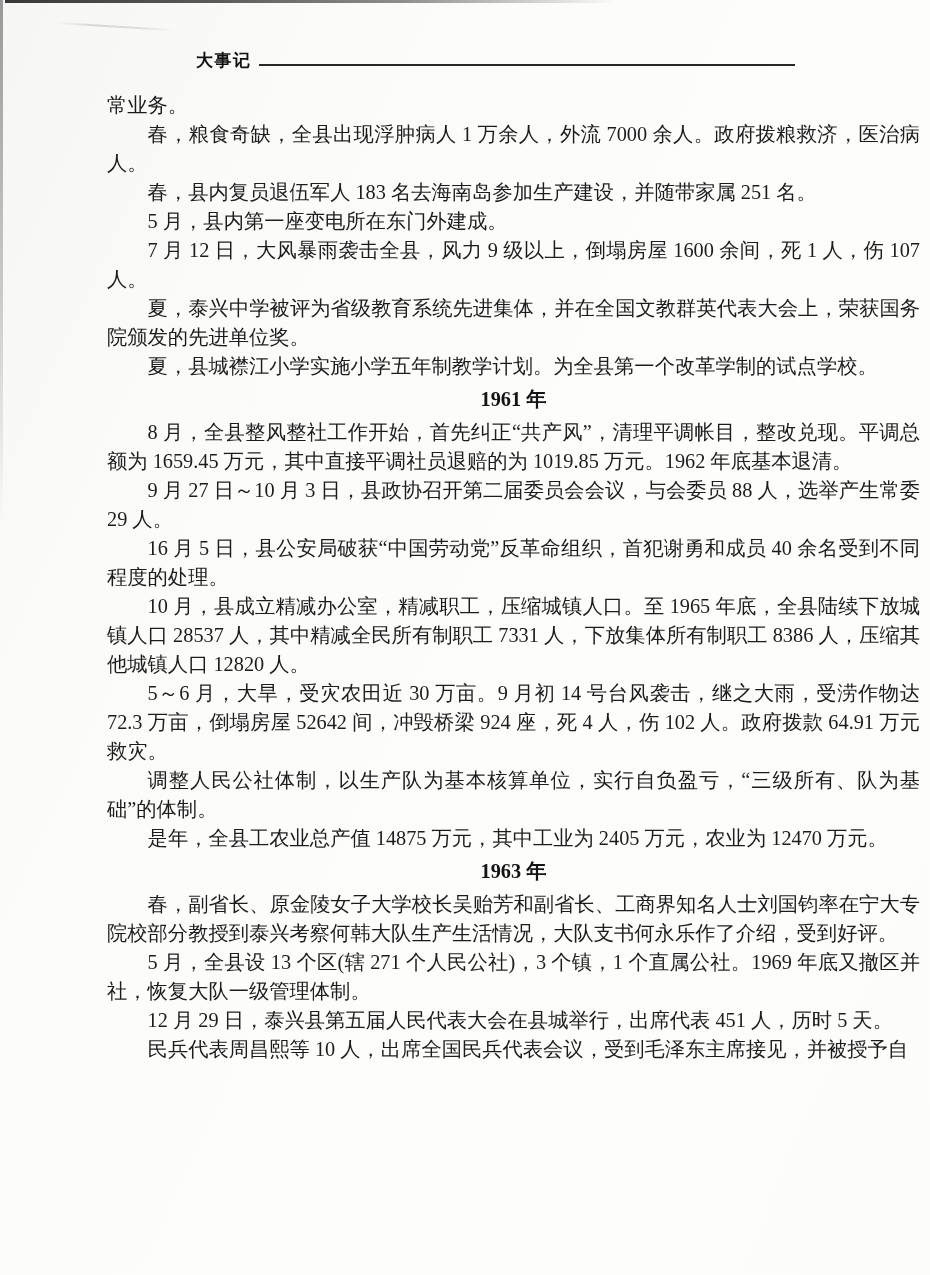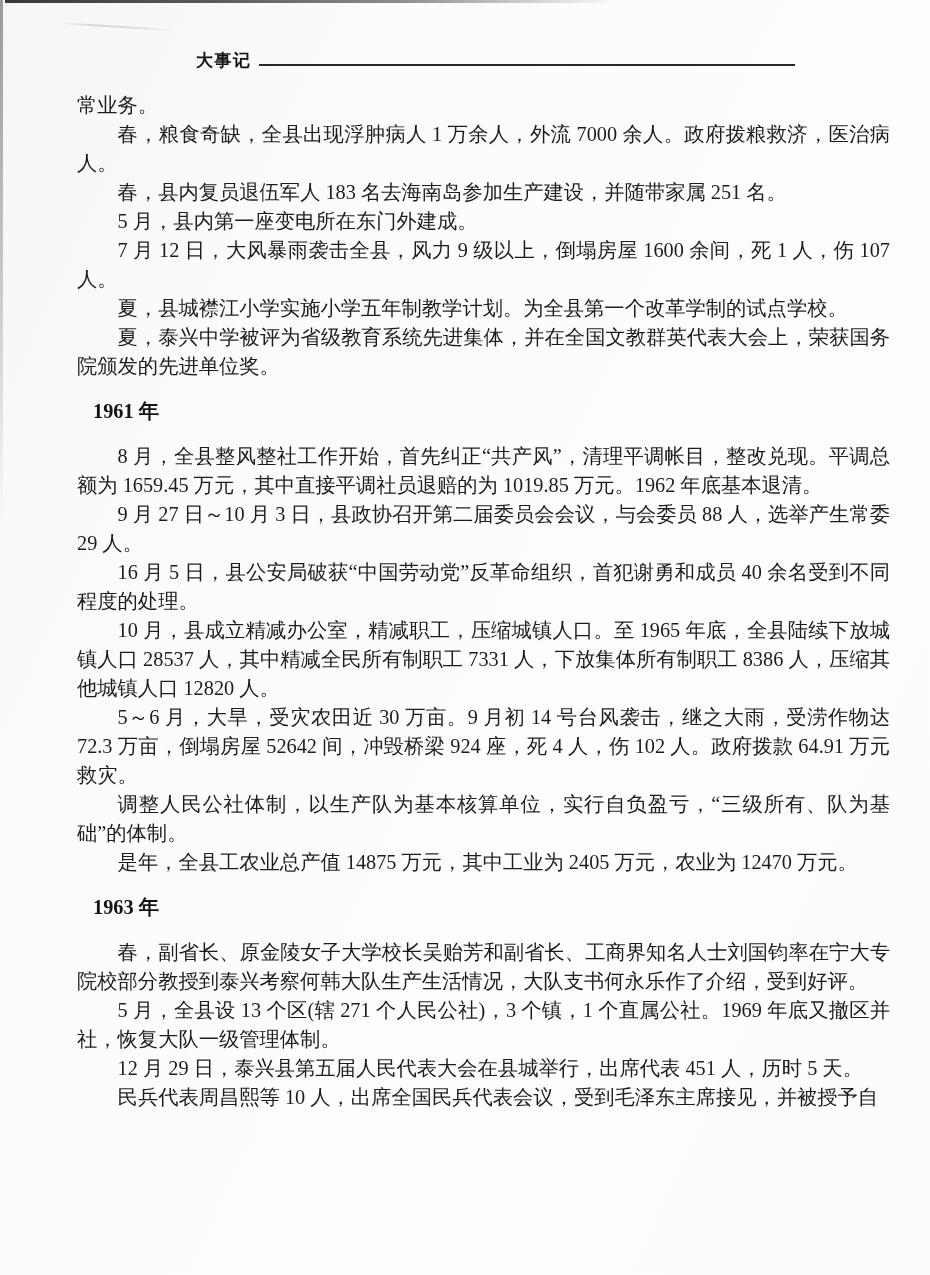--- a/index.html
+++ b/index.html
@@ -32,29 +32,29 @@
     font-family:"Liberation Sans","DejaVu Sans",sans-serif;
     font-weight:700;font-size:17px;line-height:20px;color:#101010;
     letter-spacing:1.5px;white-space:nowrap;text-align:right;
   }
   .header-rule{
     position:absolute;left:259px;top:64px;width:536px;height:2px;
     background:#282828;
   }
   
   .body-text{
-    position:absolute;left:77px;top:91px;width:813px;
+    position:absolute;left:107px;top:91px;width:813px;
     font-size:20.3px;line-height:29px;color:#1c1c1c;
     text-align:justify;
   }
   .body-text p{margin:0;text-indent:2em;}
   .body-text p.cont{text-indent:0;}
   .body-text h2{
-    margin:16px;font-size:20.3px;line-height:29px;font-weight:700;
-    text-indent:0;text-align:left;color:#141414;
+    margin:4px;font-size:20.3px;line-height:29px;font-weight:700;
+    text-indent:0;text-align:center;color:#141414;
   }
 </style>
 </head>
 <body>
 
 <div class="page">
 
   <div class="art-top"></div>
   <div class="art-left"></div>
   <div class="art-diag"></div>
@@ -62,22 +62,22 @@
   <div class="doc-title">大事记</div>
   <div class="header-rule"></div>
 
   <div class="body-text">
 
     <p class="cont">常业务。</p>
     <p>春，粮食奇缺，全县出现浮肿病人 1 万余人，外流 7000 余人。政府拨粮救济，医治病人。</p>
     <p>春，县内复员退伍军人 183 名去海南岛参加生产建设，并随带家属 251 名。</p>
     <p>5 月，县内第一座变电所在东门外建成。</p>
     <p>7 月 12 日，大风暴雨袭击全县，风力 9 级以上，倒塌房屋 1600 余间，死 1 人，伤 107 人。</p>
+    <p>夏，泰兴中学被评为省级教育系统先进集体，并在全国文教群英代表大会上，荣获国务院颁发的先进单位奖。</p>
     <p>夏，县城襟江小学实施小学五年制教学计划。为全县第一个改革学制的试点学校。</p>
-    <p>夏，泰兴中学被评为省级教育系统先进集体，并在全国文教群英代表大会上，荣获国务院颁发的先进单位奖。</p>
 
     <h2>1961 年</h2>
     <p>8 月，全县整风整社工作开始，首先纠正“共产风”，清理平调帐目，整改兑现。平调总额为 1659.45 万元，其中直接平调社员退赔的为 1019.85 万元。1962 年底基本退清。</p>
     <p>9 月 27 日～10 月 3 日，县政协召开第二届委员会会议，与会委员 88 人，选举产生常委 29 人。</p>
     <p>16 月 5 日，县公安局破获“中国劳动党”反革命组织，首犯谢勇和成员 40 余名受到不同程度的处理。</p>
     <p>10 月，县成立精减办公室，精减职工，压缩城镇人口。至 1965 年底，全县陆续下放城镇人口 28537 人，其中精减全民所有制职工 7331 人，下放集体所有制职工 8386 人，压缩其他城镇人口 12820 人。</p>
 
     <p>5～6 月，大旱，受灾农田近 30 万亩。9 月初 14 号台风袭击，继之大雨，受涝作物达 72.3 万亩，倒塌房屋 52642 间，冲毁桥梁 924 座，死 4 人，伤 102 人。政府拨款 64.91 万元救灾。</p>
     <p>调整人民公社体制，以生产队为基本核算单位，实行自负盈亏，“三级所有、队为基础”的体制。</p>
     <p>是年，全县工农业总产值 14875 万元，其中工业为 2405 万元，农业为 12470 万元。</p>

